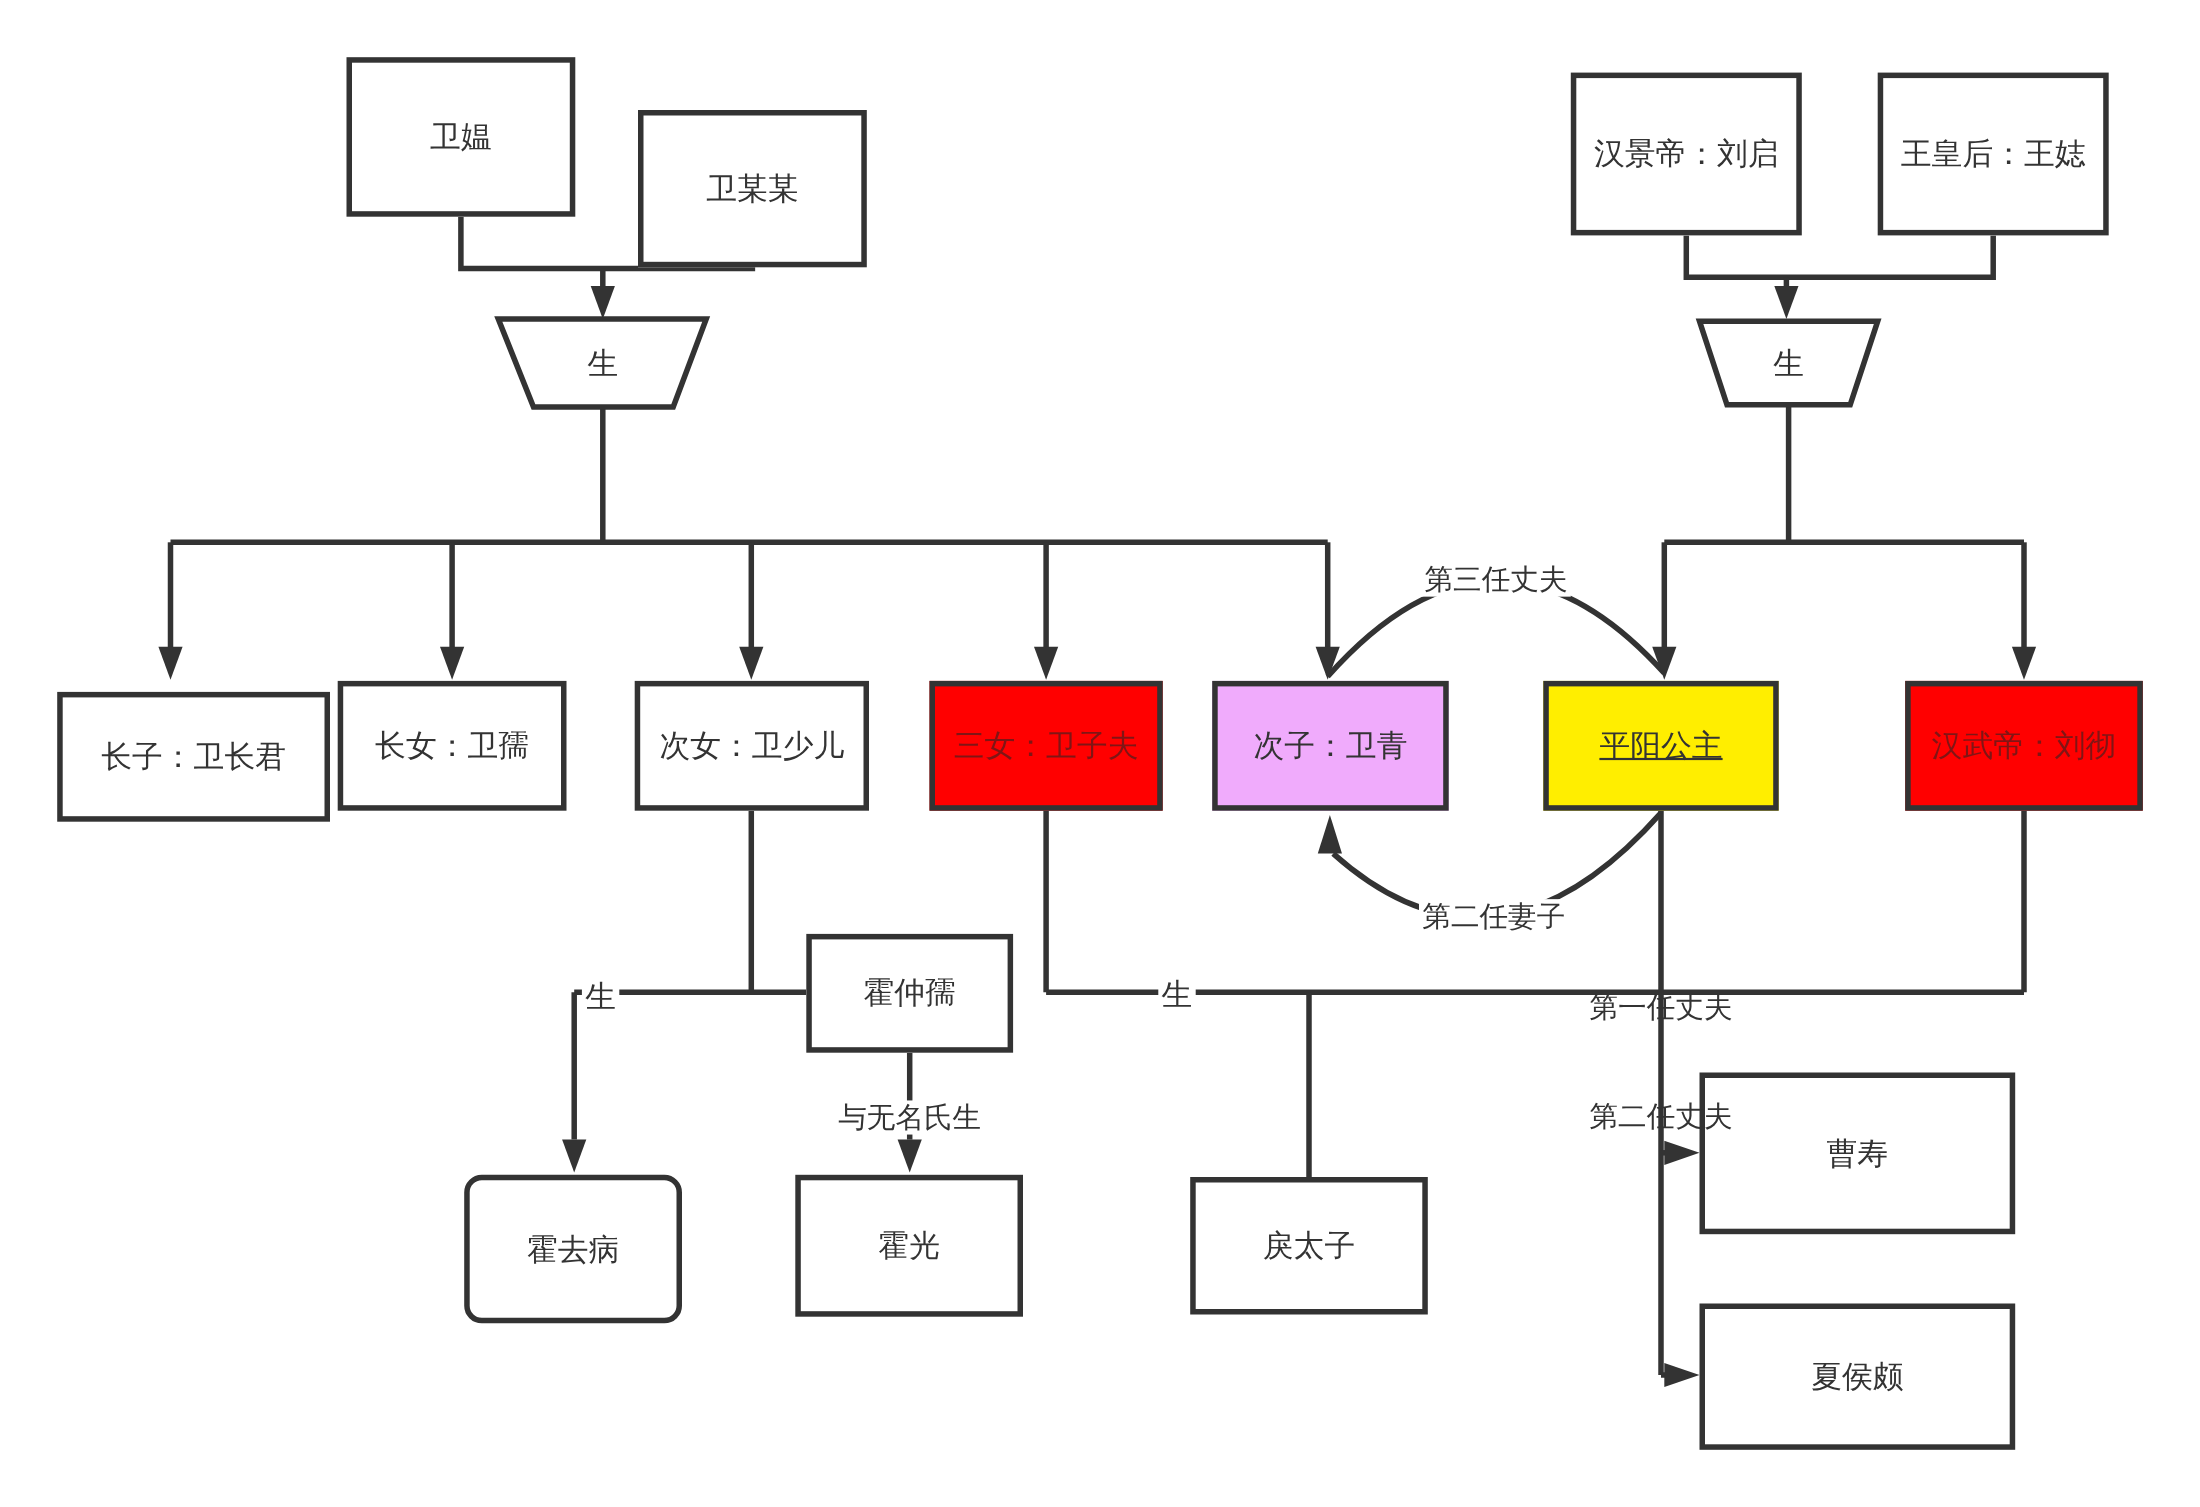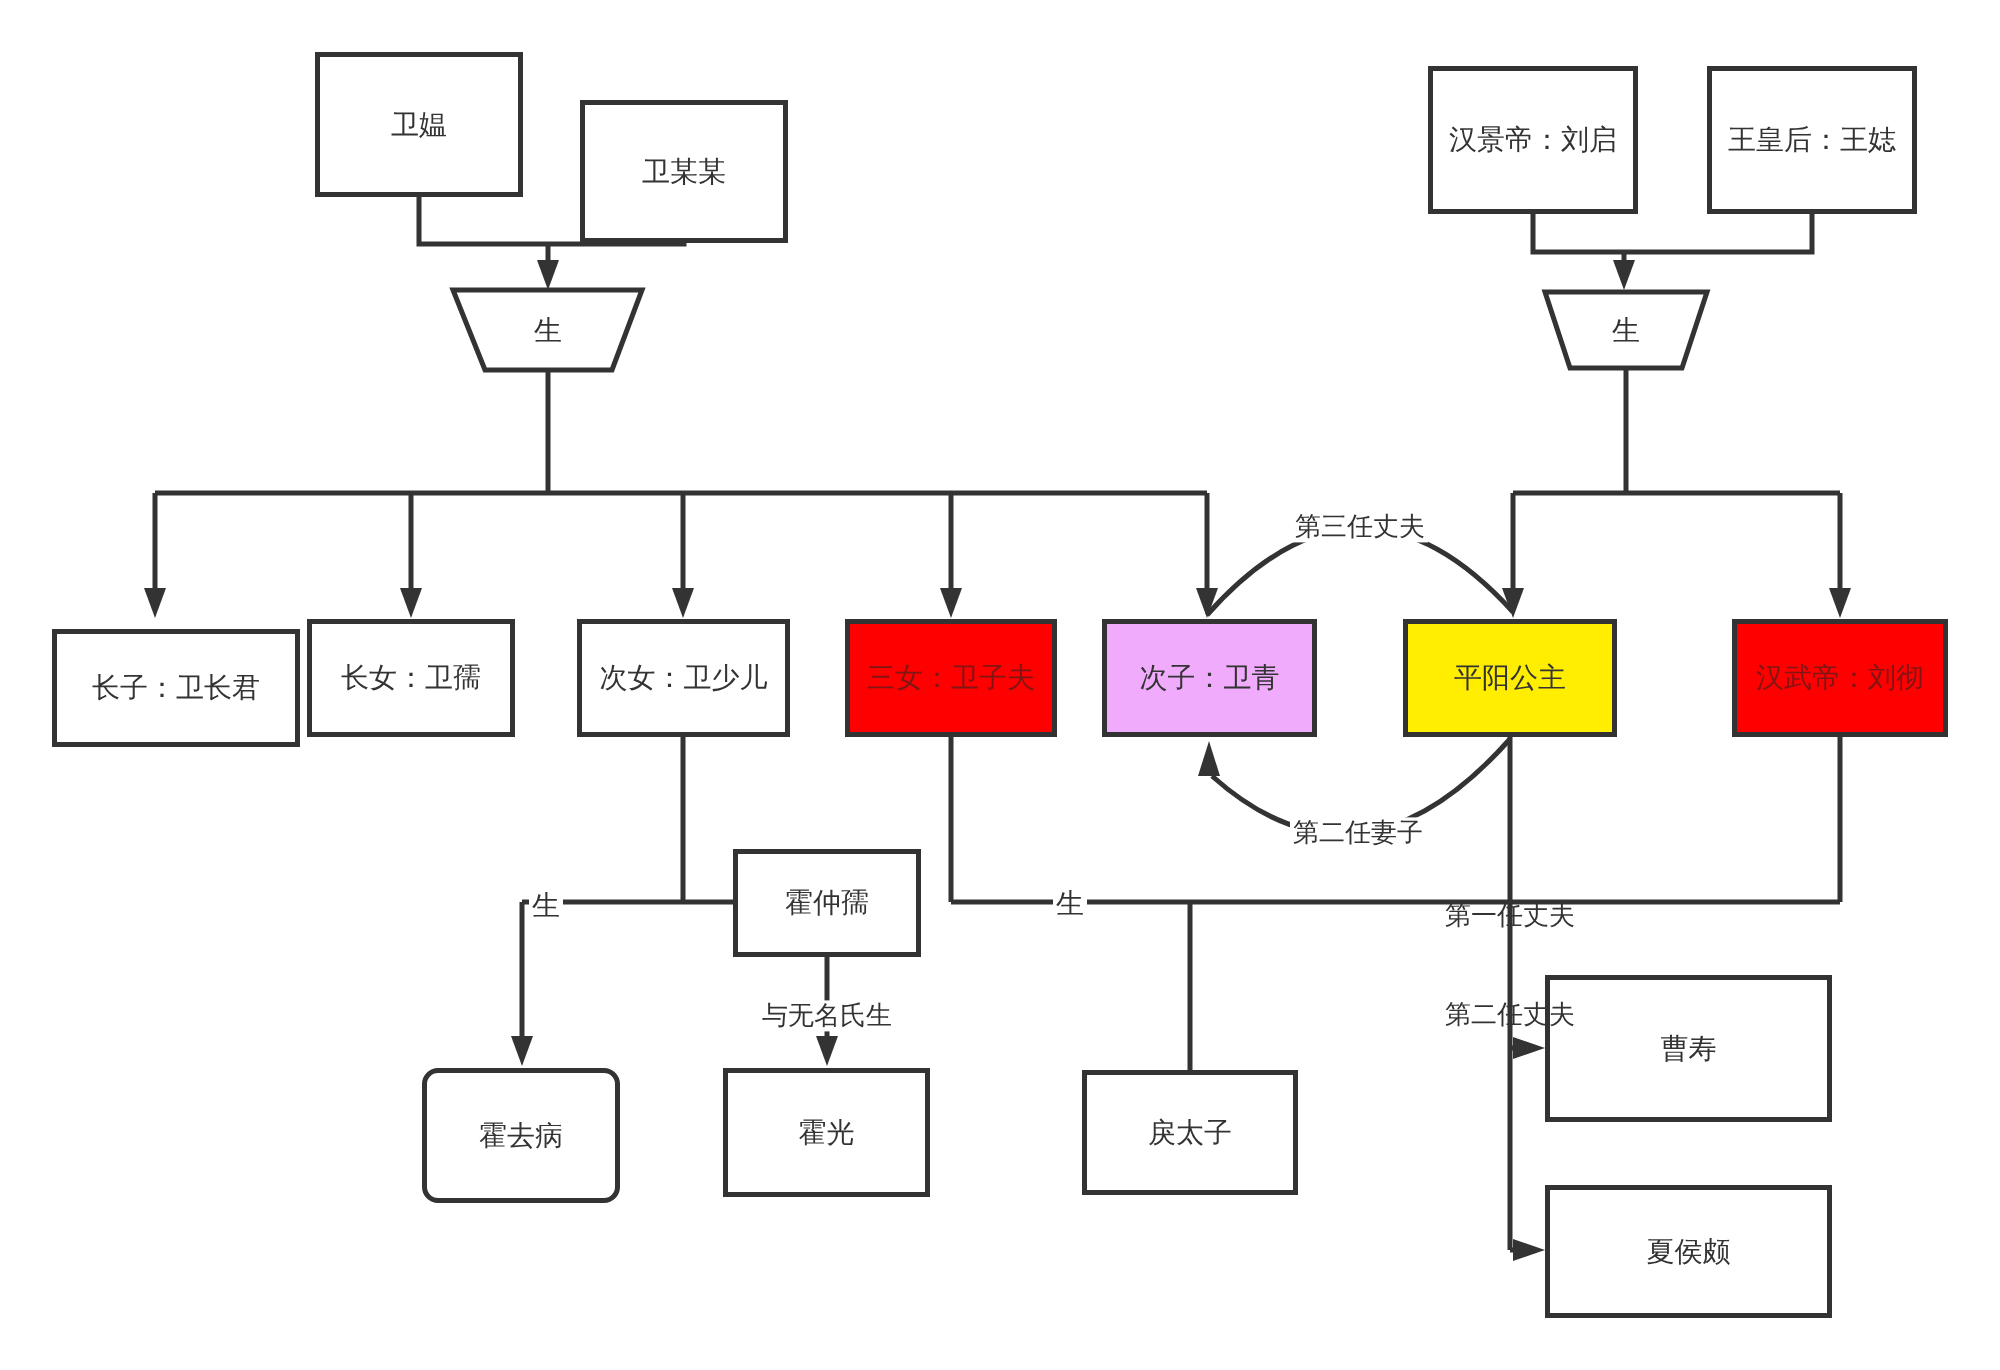--- a/index.html
+++ b/index.html
@@ -88,21 +88,21 @@
   <div class="node" style="left:315px;top:52px;width:208px;height:145px;">卫媪</div>
   <div class="node" style="left:580px;top:52px;width:208px;height:143px;margin-top:48px;">卫某某</div>
   <div class="node" style="left:1428px;top:66px;width:210px;height:148px;">汉景帝：刘启</div>
   <div class="node" style="left:1707px;top:66px;width:210px;height:148px;">王皇后：王娡</div>
 
   <div class="node" style="left:52px;top:601px;width:248px;height:118px;margin-top:28px;">长子：卫长君</div>
   <div class="node" style="left:307px;top:619px;width:208px;height:118px;">长女：卫孺</div>
   <div class="node" style="left:577px;top:619px;width:213px;height:118px;">次女：卫少儿</div>
   <div class="node red" style="left:845px;top:619px;width:212px;height:118px;">三女：卫子夫</div>
   <div class="node paleyellow" style="left:1102px;top:619px;width:215px;height:118px;">次子：卫青</div>
-  <div class="node yellow" style="left:1403px;top:619px;width:214px;height:118px;">平阳公主</div>
+  <div class="node yellow" style="left:1403px;top:619px;width:214px;height:118px;text-decoration:underline;">平阳公主</div>
   <div class="node red" style="left:1732px;top:619px;width:216px;height:118px;">汉武帝：刘彻</div>
 
   <div class="node" style="left:733px;top:849px;width:188px;height:108px;">霍仲孺</div>
   <div class="node" style="left:422px;top:1068px;width:198px;height:135px;border-radius:16px;">霍去病</div>
   <div class="node" style="left:723px;top:1068px;width:207px;height:129px;">霍光</div>
   <div class="node" style="left:1082px;top:1070px;width:216px;height:125px;">戾太子</div>
   <div class="node" style="left:1545px;top:975px;width:287px;height:147px;">曹寿</div>
   <div class="node" style="left:1545px;top:1185px;width:287px;height:133px;">夏侯颇</div>
 
   <div class="elabel" style="left:1360px;top:527px;">第三任丈夫</div>

